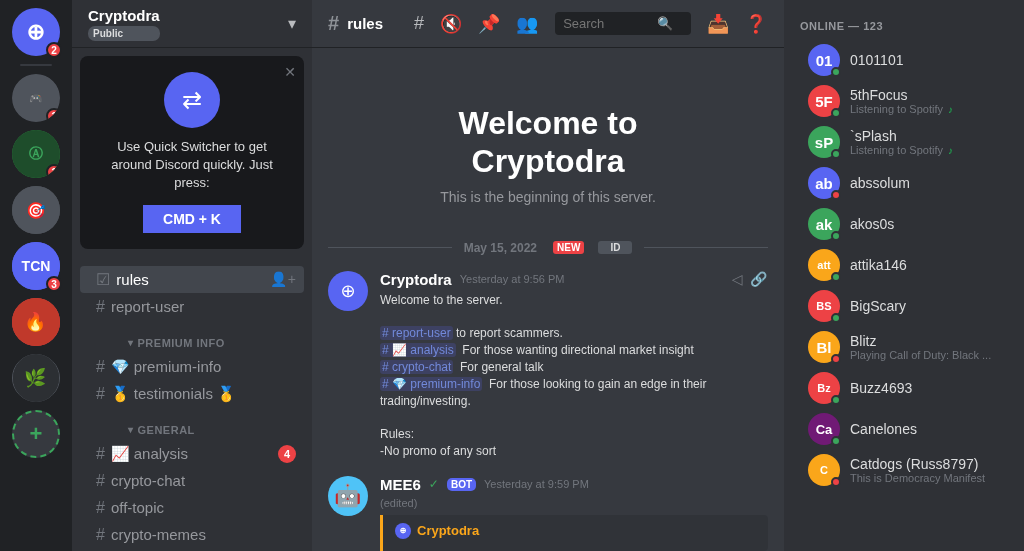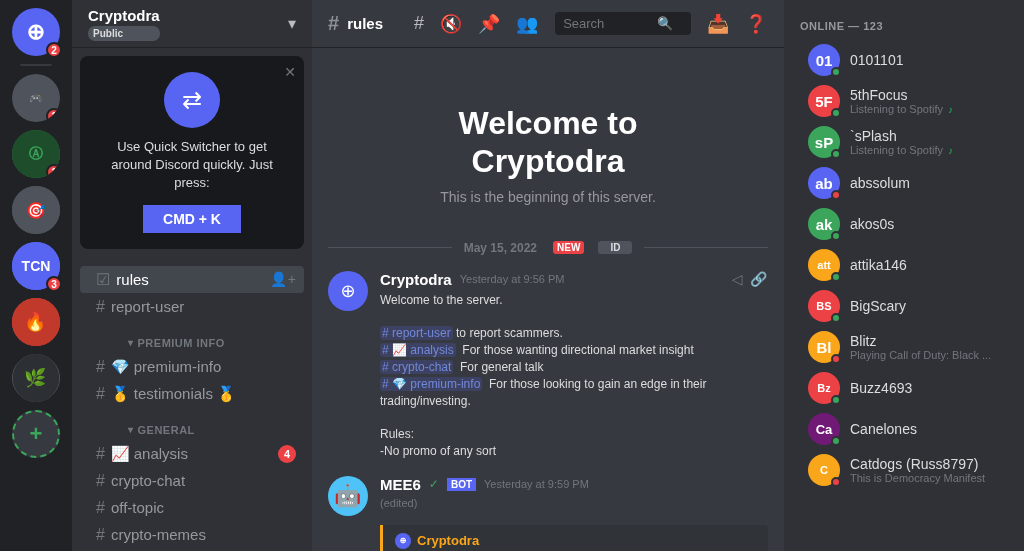--- a/index.html
+++ b/index.html
@@ -353,41 +353,41 @@
     .message-time {
       font-size: 11px;
       color: #72767d;
     }
     .bot-badge {
       background: #5865f2;
       color: white;
       font-size: 10px;
       font-weight: 700;
       padding: 1px 4px;
-      border-radius: 0;
+      border-radius: 5px;
     }
     .verified-badge {
       color: #3ba55c;
       font-size: 12px;
     }
     .message-text {
       font-size: 12px;
       color: #dcddde;
       line-height: 1.4;
     }
     .message-text .channel-mention {
       background: rgba(88,101,242,0.2);
       color: #7289da;
       padding: 0 2px;
       border-radius: 3px;
     }
     .message-edited {
       font-size: 11px;
       color: #72767d;
-      margin-bottom: 16px;
+      margin-bottom: 6px;
     }
     .message-quote {
       border-left: 3px solid #faa61a;
       padding-left: 10px;
       margin: 4px 0;
       background: rgba(0,0,0,0.1);
       border-radius: 0 4px 4px 0;
       padding: 8px 12px;
     }
     .message-quote .quote-author {

